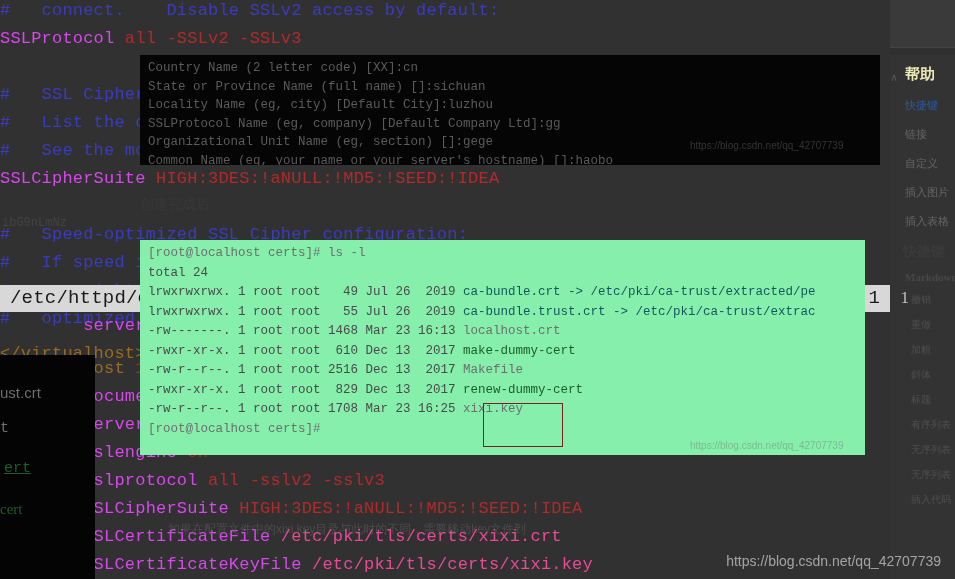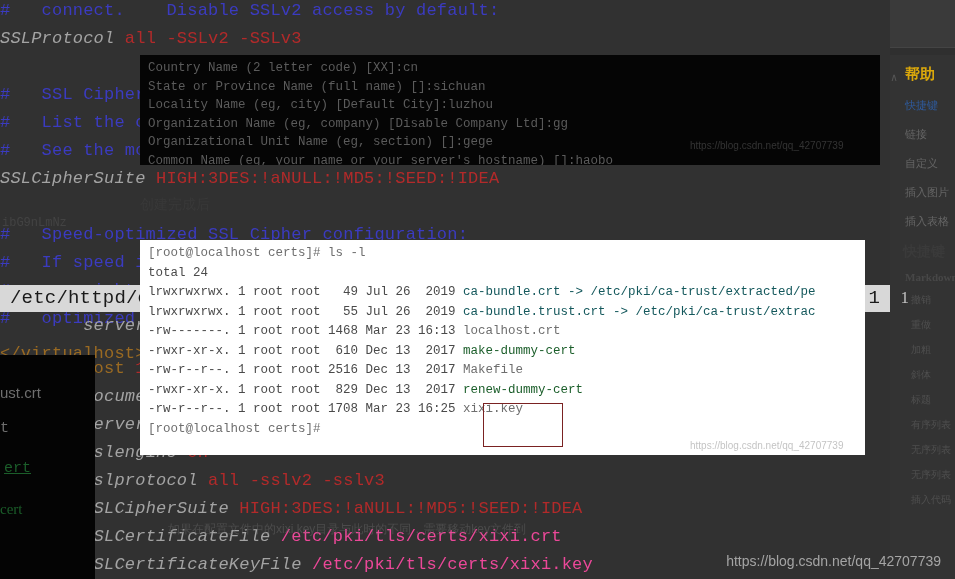--- a/index.html
+++ b/index.html
@@ -34,21 +34,21 @@
     position:absolute;right:0;top:55px;width:72px;height:524px;
     background:#343434;border-left:1px solid #3f3f3f;opacity:.92;
     overflow:hidden;
   }
   #help-panel .collapse{
     position:absolute;left:2px;top:2px;width:18px;height:40px;color:#5a5a5a;font-size:11px;
     display:flex;align-items:center;justify-content:center;
   }
   #help-panel .hp-inner{padding:8px 0 0 18px;}
   .hp-title{
-    font-family:"Liberation Sans",sans-serif;font-weight:bold;color:#eab308;
+    font-family:"Liberation Sans",sans-serif;font-weight:bold;color:#fef9c3;
     font-size:15px;margin:2px 0 14px 4px;white-space:nowrap;
   }
   .hp-link{
     font-family:"Liberation Sans",sans-serif;font-size:11px;color:#2f5fa8;
     margin:0 0 14px 4px;white-space:nowrap;
   }
   .hp-row{
     font-family:"Liberation Sans",sans-serif;font-size:11px;color:#6a6a6a;
     margin:0 0 14px 4px;white-space:nowrap;
   }
@@ -67,21 +67,21 @@
 
   
   #vim-layer{
     left:0;top:0;width:890px;height:579px;
     background:#313131;color:#3a3ab0;
     font-size:17px;line-height:28px;letter-spacing:.2px;
     padding:0;box-sizing:border-box;
   }
   #vim-layer pre{margin:0;font-family:inherit;font-size:inherit;line-height:inherit;white-space:pre;}
   .c-comment{color:#3b3bc0;}
-  .c-dir{color:#a3a3a3;font-style:italic;}
+  .c-dir{color:#d946ef;}
   .c-val{color:#b22a2a;}
   .c-tag{color:#9a6a22;}
   .c-white{color:#ec4899;}
 
   .vim-top{position:absolute;left:0;top:-3px;width:890px;}
   .vim-bot{position:absolute;left:0;top:355px;width:890px;}
 
   
   #vim-status{
     position:absolute;left:0;top:285px;width:890px;height:27px;
@@ -95,21 +95,21 @@
   #term-cert{
     left:140px;top:55px;width:740px;height:110px;
     background:#050505;color:#5b5b5b;
     font-size:12.5px;line-height:18.5px;padding:4px 8px;box-sizing:border-box;overflow:hidden;
   }
   #term-cert pre{margin:0;font-family:inherit;font-size:inherit;line-height:inherit;white-space:pre;}
 
   
   #term-ls{
     left:140px;top:240px;width:725px;height:215px;
-    background:#ffffff;color:#4a4a4a;
+    background:#86efac;color:#4a4a4a;
     font-size:12.5px;line-height:19.5px;padding:4px 8px;box-sizing:border-box;overflow:hidden;
   }
   #term-ls pre{margin:0;font-family:inherit;font-size:inherit;line-height:inherit;white-space:pre;}
   .ls-green{color:#1b5e2a;}
   .ls-cyan{color:#14585c;}
   .ls-plain{color:#6e6e6e;}
   #ls-highlight{
     position:absolute;left:483px;top:403px;width:80px;height:44px;
     border:1px solid #7a2222;box-sizing:border-box;
   }
@@ -242,21 +242,21 @@
   <pre style="margin:0;font-family:Liberation Sans, sans-serif;"><span class="ls-plain">ust.crt</span></pre>
   <pre style="margin:0;font-family:inherit;"><span class="ls-plain">t</span></pre>
   <pre style="margin:4px;font-family:inherit;text-decoration:underline;">ert</pre>
   <pre style="margin:0;font-family:Liberation Serif, serif;">cert</pre>
 </div>
 
 <div id="term-cert" class="layer">
   <pre>Country Name (2 letter code) [XX]:cn</pre>
   <pre>State or Province Name (full name) []:sichuan</pre>
   <pre>Locality Name (eg, city) [Default City]:luzhou</pre>
-  <pre>Organization Name (eg, company) [Disable Company Ltd]:gg</pre>
+  <pre>SSLProtocol Name (eg, company) [Default Company Ltd]:gg</pre>
   <pre>Organizational Unit Name (eg, section) []:gege</pre>
   <pre>Common Name (eg, your name or your server's hostname) []:haobo</pre>
 
 </div>
 
 <div id="term-ls" class="layer">
   <pre><span class="ls-plain">[root@localhost certs]#</span> <span class="ls-plain">ls -l</span></pre>
   <pre>total 24</pre>
   <pre>lrwxrwxrwx. 1 root root   49 Jul 26  2019 <span class="ls-cyan">ca-bundle.crt -&gt; /etc/pki/ca-trust/extracted/pe</span></pre>
   <pre>lrwxrwxrwx. 1 root root   55 Jul 26  2019 <span class="ls-cyan">ca-bundle.trust.crt -&gt; /etc/pki/ca-trust/extrac</span></pre>

